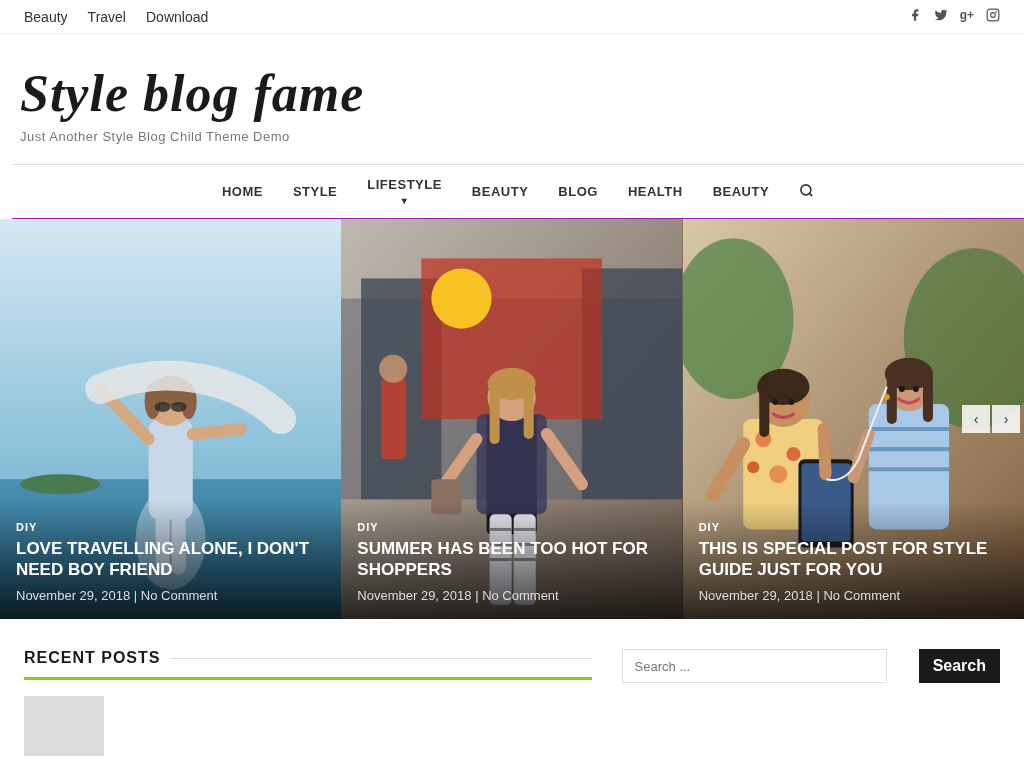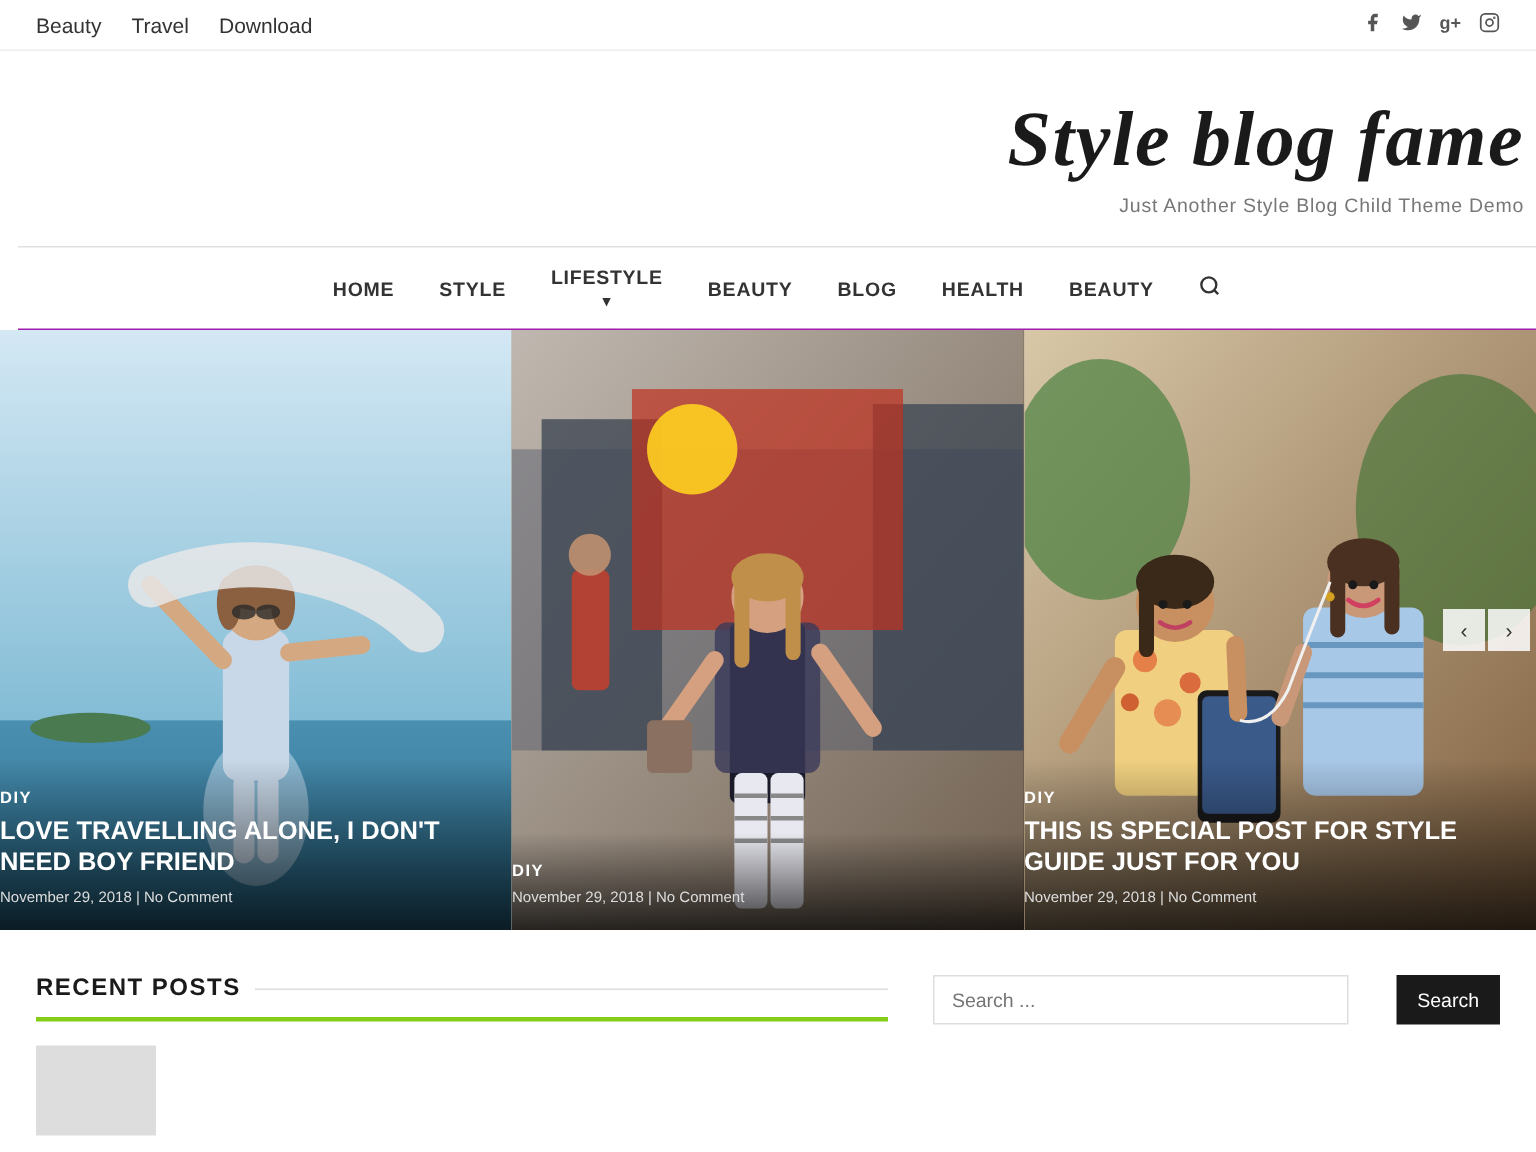--- a/index.html
+++ b/index.html
@@ -21,22 +21,22 @@
     }
     .social-icons { display: flex; gap: 12px; }
     .social-icons span {
       font-size: 14px;
       color: #555;
       cursor: pointer;
     }
 
     
     .site-header {
-      text-align: right;
-      padding: 30px 8px 20px;
+      text-align: left;
+      padding: 30px 20px 20px;
     }
     .site-title {
       font-family: 'Georgia', cursive;
       font-size: 52px;
       font-weight: 700;
       color: #1a1a1a;
       font-style: italic;
       letter-spacing: 1px;
     }
     .site-subtitle {
@@ -85,40 +85,40 @@
     .slide-1 { background: linear-gradient(135deg, #b8d4e8 0%, #7fb3d3 30%, #5a9fc0 60%, #3d7a9e 100%); }
     .slide-2 { background: linear-gradient(135deg, #c8b8a0 0%, #a08060 30%, #706050 60%, #504030 100%); }
     .slide-3 { background: linear-gradient(135deg, #d4c0a0 0%, #c0a070 30%, #b09060 60%, #906040 100%); }
 
     .slide-overlay {
       position: absolute;
       bottom: 0;
       left: 0;
       right: 0;
       background: linear-gradient(transparent, rgba(0,0,0,0.75));
-      padding: 20px 0 16px;
+      padding: 20px 16px 16px;
       color: #fff;
     }
     .slide-category {
       font-size: 11px;
       font-weight: 600;
       letter-spacing: 1px;
       margin-bottom: 6px;
       color: #fff;
       text-transform: uppercase;
     }
     .slide-title {
       font-size: 17px;
       font-weight: 700;
       line-height: 1.2;
       margin-bottom: 8px;
       text-transform: uppercase;
     }
     .slide-meta {
-      font-size: 10px;
+      font-size: 13px;
       color: #ddd;
     }
 
     
     .slider-arrow {
       position: absolute;
       top: 50%;
       transform: translateY(-50%);
       background: rgba(255,255,255,0.85);
       border: none;
@@ -184,22 +184,22 @@
       padding: 8px 12px;
       font-size: 13px;
       color: #999;
       outline: none;
     }
     .search-btn {
       background: #1a1a1a;
       color: #fff;
       border: none;
       padding: 8px 14px;
-      font-size: 13px;
-      font-weight: 400;
+      font-size: 16px;
+      font-weight: 700;
       cursor: pointer;
       text-align: right;
     }
 
     
     .slide-img-placeholder {
       width: 100%;
       height: 100%;
       position: absolute;
       top: 0; left: 0;
@@ -352,20 +352,21 @@
       <line x1="135" y1="220" x2="100" y2="270" stroke="#d4a080" stroke-width="12" stroke-linecap="round"></line>
       <line x1="205" y1="215" x2="240" y2="265" stroke="#d4a080" stroke-width="12" stroke-linecap="round"></line>
 
       <rect x="90" y="260" width="30" height="35" rx="4" fill="#8a7060"></rect>
 
       <rect x="40" y="160" width="25" height="80" rx="5" fill="#c04030" opacity="0.9"></rect>
       <circle cx="52" cy="150" r="14" fill="#c09070" opacity="0.9"></circle>
     </svg>
     <div class="slide-overlay">
       <div class="slide-category">DIY</div>
+      <div class="slide-title">SUMMER HAS BEEN TOO HOT FOR SHOPPERS</div>
       <div class="slide-meta">
         <span>November 29, 2018</span> | <span>No Comment</span>
       </div>
     </div>
   </div>
 
   <div class="slide slide-3" style="position:relative; overflow:hidden;">
     <svg class="slide-img-placeholder" viewBox="0 0 340 400" xmlns="http://www.w3.org/2000/svg" preserveAspectRatio="xMidYMid slice">
       <defs>
         <linearGradient id="bg3" x1="0%" y1="0%" x2="100%" y2="100%">

